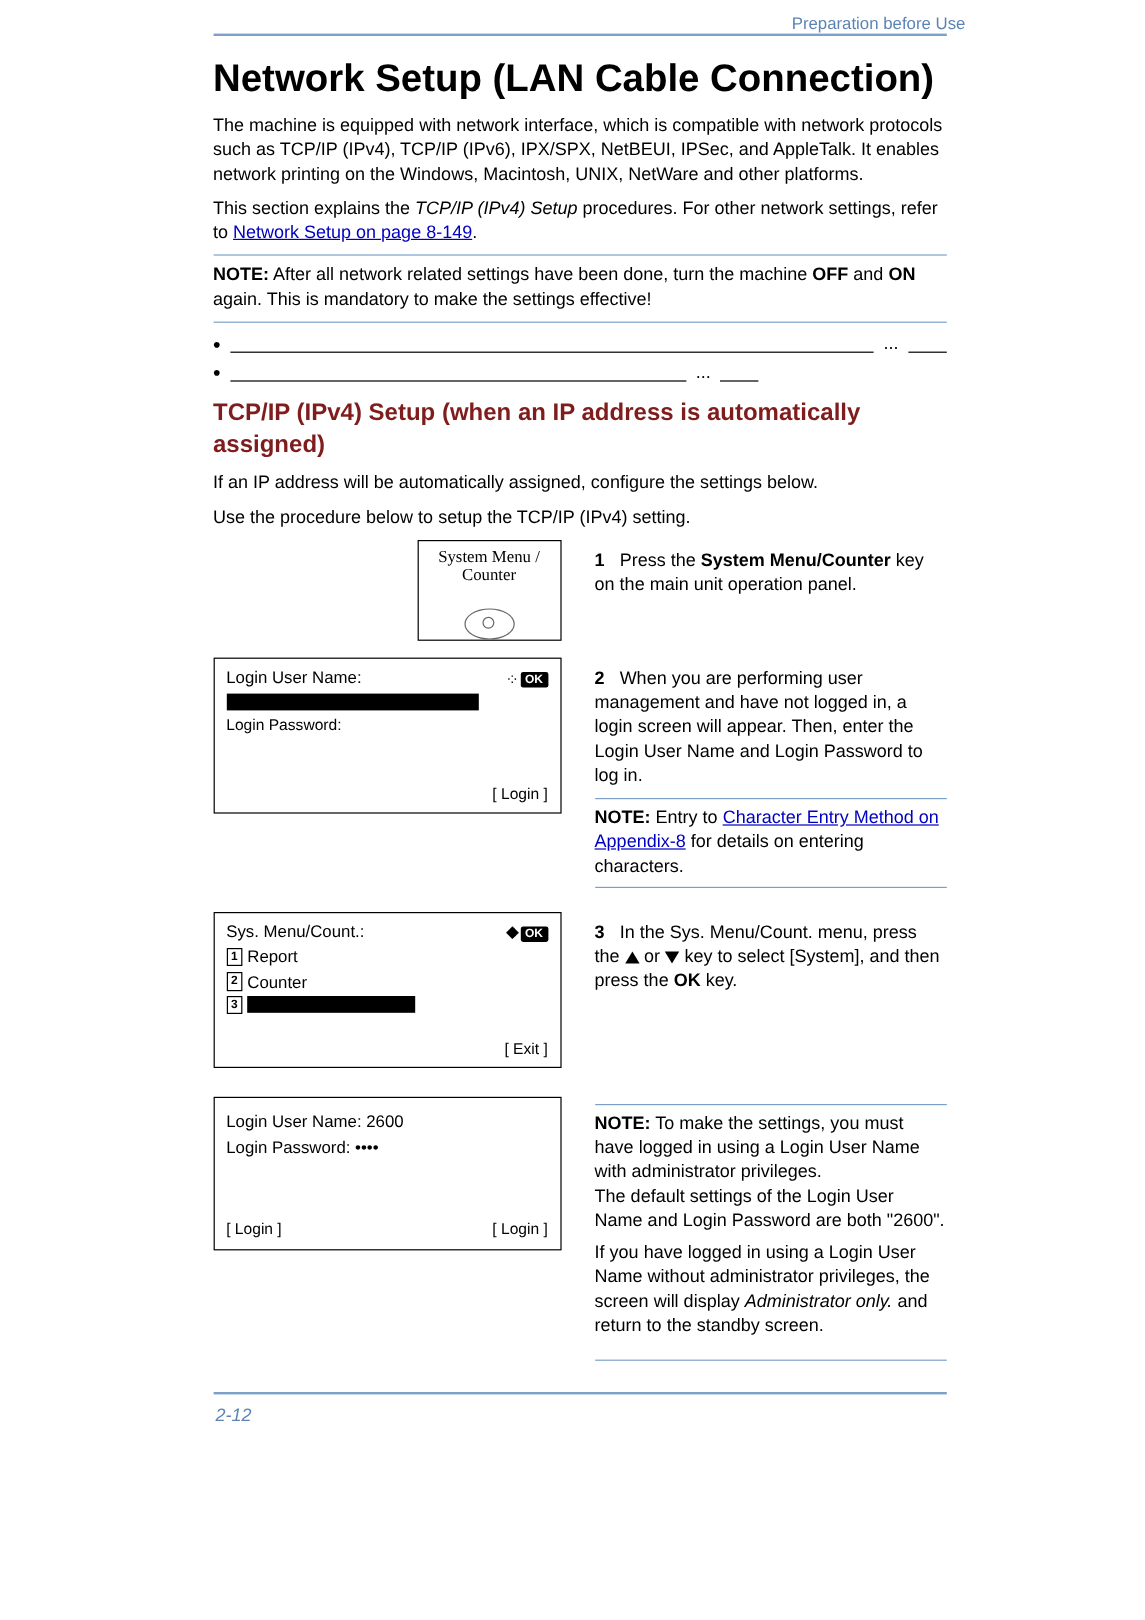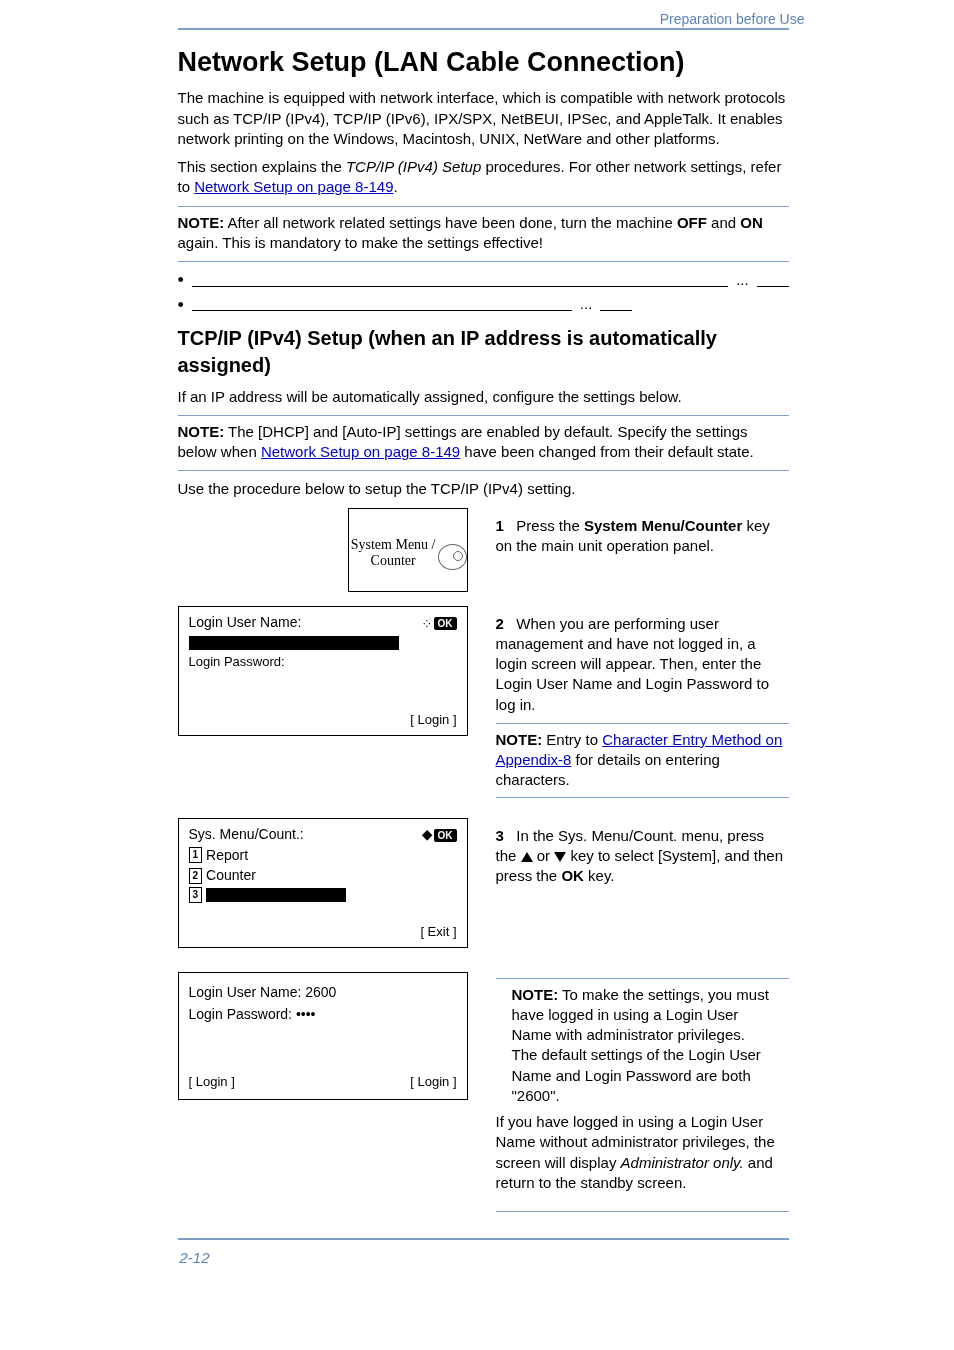--- a/index.html
+++ b/index.html
@@ -1,33 +1,33 @@
 <!DOCTYPE html>
 <html><head>
 <meta charset="utf-8">
 <style>
   html,body{margin:0;padding:0;background:#fff;font-family:Arial,Helvetica,sans-serif;color:#000;font-size:15px;line-height:1.35}
   .page{width:755px;min-height:1350px;margin:0 auto;padding:28px 66px 0 78px;box-sizing:border-box;position:relative}
   .top-rule{height:2px;background:#7da0c9;margin-bottom:14px}
   .bottom-rule{height:2px;background:#7da0c9;margin-top:20px;margin-bottom:8px}
   .footer{color:#5b84b5;font-size:15px;font-style:italic;padding-left:2px}
   .top-right{position:absolute;right:50px;top:10px;color:#5b84b5;font-size:14px}
-  h1{font-size:27px;margin:0 0 8px 0;color:#000;font-weight:bold}
-  h2{font-size:20px;margin:10px 0 8px 0;color:#000000;font-weight:bold}
+  h1{font-size:32px;margin:0 0 8px 0;color:#000;font-weight:bold}
+  h2{font-size:20px;margin:10px 0 8px 0;color:#7f1d1d;font-weight:bold}
   p{margin:8px 0}
   .link{color:#0000c0;text-decoration:underline}
   .note-box{border-top:1px solid #7da0c9;border-bottom:1px solid #7da0c9;padding:6px 0 8px 0;margin:8px 0}
   .bullets{margin:4px 0 10px 0}
   .bullets .row{display:flex;align-items:center;gap:8px;font-size:15px;margin:4px 0}
   .bullets .dot{font-size:18px;line-height:1}
   .uline{display:inline-block;border-bottom:1px solid #000;height:12px}
   .two-col{display:flex;gap:18px;margin:8px 0 0 0}
   .left{flex:0 0 300px}
   .right{flex:1}
-  .btn-box{border:1px solid #000;width:120px;height:84px;margin-left:170px;display:flex;flex-direction:row;align-items:center;justify-content:flex-end;padding-top:6px;box-sizing:border-box}
+  .btn-box{border:1px solid #000;width:120px;height:84px;margin-left:170px;display:flex;flex-direction:column;align-items:center;justify-content:space-between;padding-top:6px;box-sizing:border-box}
   .btn-label{font-family:'Comic Sans MS','Segoe Script',cursive;font-size:14px;line-height:1.1;text-align:center}
   .oval{width:40px;height:24px;border:1.5px solid #666;border-radius:50%;margin-top:8px;position:relative}
   .oval:after{content:"";width:8px;height:8px;border:1.5px solid #666;border-radius:50%;position:absolute;left:14px;top:6px}
   .lcd{border:1px solid #000;width:290px;height:130px;box-sizing:border-box;padding:6px 10px;font-family:'Arial',sans-serif;font-size:14px;position:relative;background:#fff}
   .lcd .title-row{display:flex;justify-content:space-between;align-items:center;font-weight:normal}
   .ok-badge{background:#000;color:#fff;font-size:10px;font-weight:bold;padding:1px 4px;border-radius:2px}
   .cursor-in{display:inline-block;font-size:12px;letter-spacing:-1px;margin-right:3px}
   .redact{display:inline-block;background:#000;height:14px;vertical-align:middle}
   .lcd .bot-row{display:flex;justify-content:space-between;position:absolute;bottom:6px;left:10px;right:10px;font-size:13px}
   .lcd .mid{font-size:13px;margin-top:2px}
@@ -73,23 +73,20 @@
       <span class="dot">•</span>
       <span class="uline" style="width:380px"></span>
       <span>...</span>
       <span class="uline" style="width:32px"></span>
     </div>
   </div>
 
   <h2>TCP/IP (IPv4) Setup (when an IP address is automatically assigned)</h2>
   <p>If an IP address will be automatically assigned, configure the settings below.</p>
 
-  <div class="note-box">
-    <span class="b">NOTE:</span><span> The [DHCP] and [Auto-IP] settings are enabled by default. Specify the settings below when </span><a class="link" href="#">Network Setup on page 8-149</a><span> have been changed from their default state.</span>
-  </div>
 
   <p>Use the procedure below to setup the TCP/IP (IPv4) setting.</p>
 
   <div class="two-col">
     <div class="left">
       <div class="btn-box">
         <div class="btn-label">System Menu / Counter</div>
         <div class="oval"></div>
       </div>
     </div>
@@ -168,21 +165,21 @@
         <div><span>Login User Name:</span> <span>2600</span></div>
         <div><span>Login Password:</span> <span>••••</span></div>
         <div class="br">
             <span>[ Login ]</span>
             <span>[ Login ]</span>
           </div>
       </div>
     </div>
     <div class="right">
       <div class="sep"></div>
-      <p style="margin:2px 16px">
+      <p style="margin:2px 0">
         <span class="b">NOTE:</span><span> To make the settings, you must have logged in using a Login User Name with administrator privileges.</span><br>
         <span>The default settings of the Login User Name and Login Password are both "2600".</span>
       </p>
       <p style="margin:6px 0 18px 0">
         <span>If you have logged in using a Login User Name without administrator privileges, the screen will display </span><span class="it">Administrator only.</span><span> and return to the standby screen.</span>
       </p>
       <div class="sep"></div>
     </div>
   </div>
 

